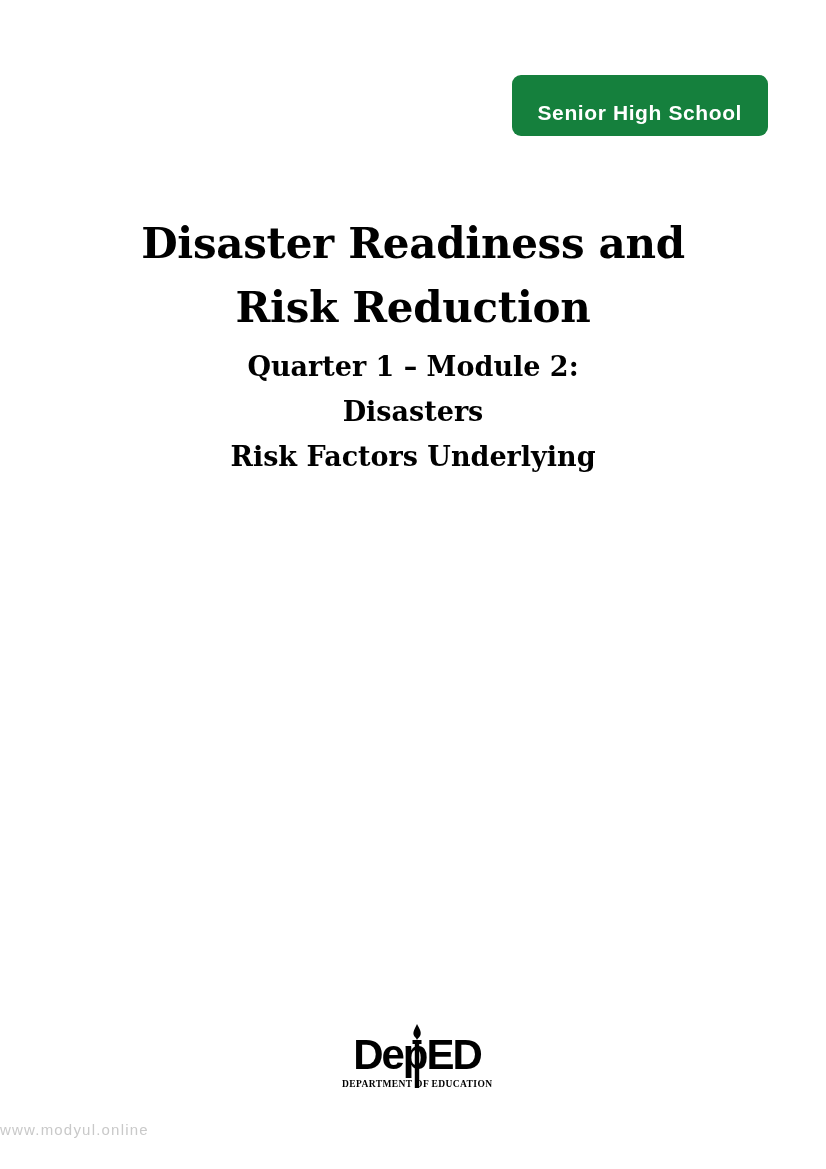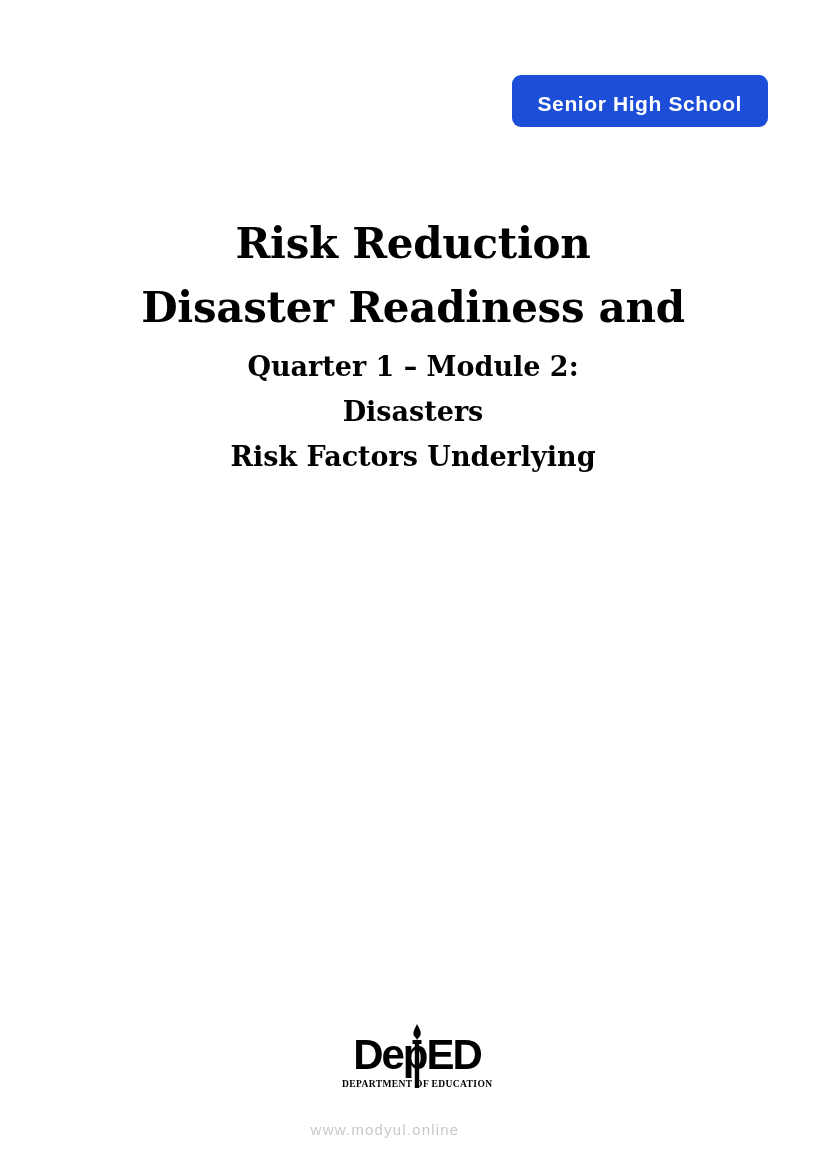--- a/index.html
+++ b/index.html
@@ -21,24 +21,24 @@
     box-sizing: border-box;
   }
 
   
   .banner-wrap {
     position: absolute;
     top: 75px;
     right: 58px;
   }
   .banner {
-    background: #1d4ed8;
+    background: #15803d;
     color: #ffffff;
     border-radius: 9px;
-    padding: 17px 26px 11px 26px;
+    padding: 26px 26px 11px 26px;
     font-family: "Liberation Sans", sans-serif;
     font-weight: bold;
     font-size: 21px;
     letter-spacing: 0.6px;
     text-align: center;
     white-space: nowrap;
   }
 
   
   .title-block {
@@ -109,40 +109,39 @@
     width: 22px;
     height: 64px;
   }
 
   
   .watermark {
     position: absolute;
     left: 0;
     top: 1121px;
     width: 770px;
-    text-align: center;
     font-family: "Liberation Sans", sans-serif;
     font-size: 15px;
     letter-spacing: 1.2px;
     color: #c9c9c9;
   }
 </style>
 </head>
 <body>
 
 <div class="page">
 
   <div class="banner-wrap">
     <div class="banner">Senior High School</div>
   </div>
 
   <div class="title-block">
     <div class="main-title">
+      <div>Disaster Readiness and</div>
       <div>Risk Reduction</div>
-      <div>Disaster Readiness and</div>
     </div>
     <div class="sub-title">
       <div>Quarter 1 – Module 2:</div>
       <div>Disasters</div>
       <div>Risk Factors Underlying</div>
     </div>
   </div>
 
   <div class="logo-wrap">
     <div class="logo-inner">

